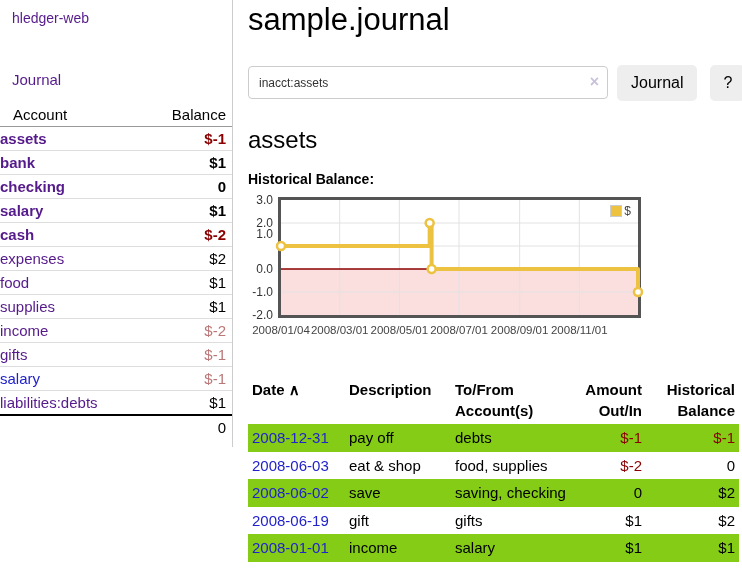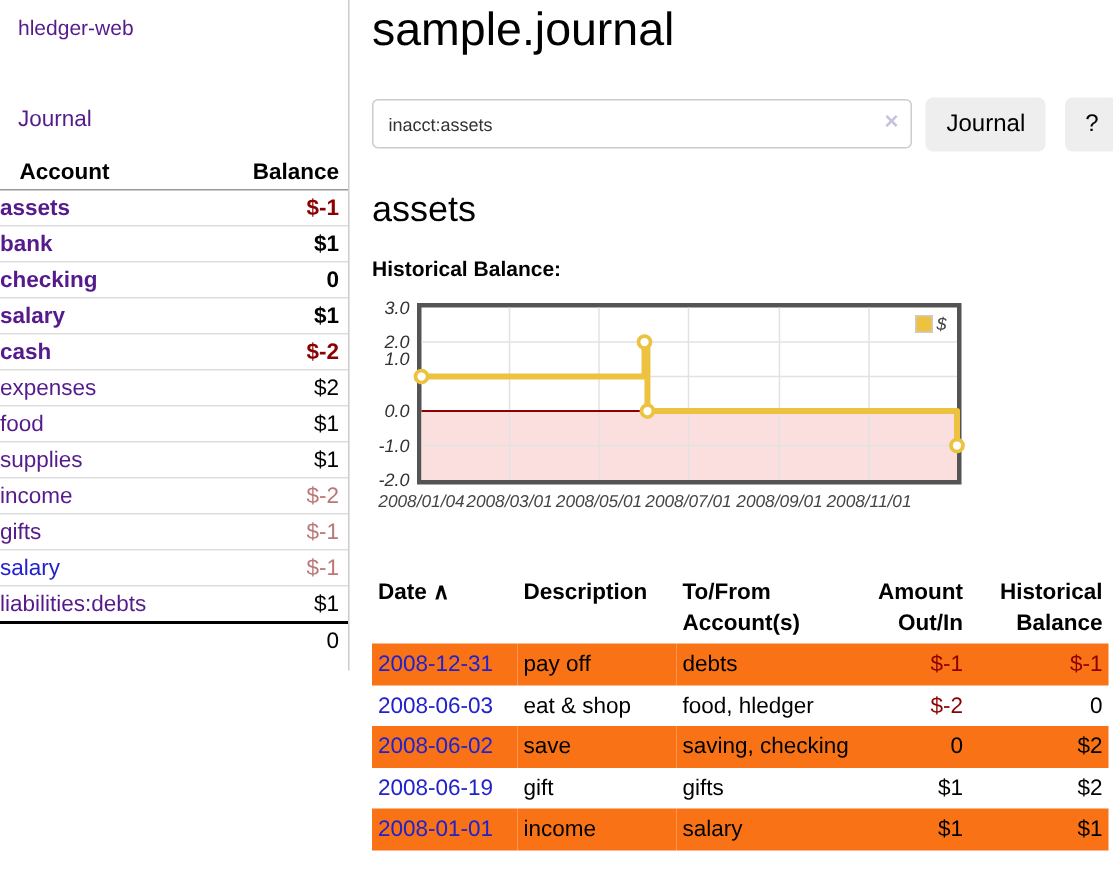--- a/index.html
+++ b/index.html
@@ -18,21 +18,21 @@
   
   .sidebar {
     width:233px; min-height:447px;
     border-right:1px solid #ccc;
     padding:10px 0 0 0;
     flex:0 0 233px;
   }
   .side-title { color:#551a8b; font-size:14px; padding-left:12px; }
   .journal-link { display:inline-block; color:#551a8b; font-size:15px; margin:45px 0 0 12px; cursor:pointer; }
   .acct-table { width:100%; border-collapse:collapse; margin-top:15px; font-size:15px; }
-  .acct-table th { font-weight:bold; padding:3px 0; border-bottom:1px solid #999; }
+  .acct-table th { font-weight:normal; padding:3px 0; border-bottom:1px solid #999; }
   .acct-table th.h-acct { text-align:left; padding-left:13px; }
   .acct-table th.h-bal  { text-align:right; padding-right:6px; }
   .acct-table td { padding:3px 0; border-bottom:1px solid #ddd; }
   .acct-table td.bal { text-align:right; padding-right:6px; white-space:nowrap; }
   .acct-table tr.total td { border-bottom:none; border-top:2px solid #000; font-weight:normal; }
   .acct-name a { color:#551a8b; cursor:pointer; }
   .acct-name a.blue { color:#2222cc; }
   tr.bold td, tr.bold td a { font-weight:bold; }
   .amt-neg       { color:#8b0000; }
   .amt-neg-soft  { color:#bb7777; }
@@ -60,21 +60,21 @@
   }
   .btn {
     margin-left:9px; height:36px; padding:0 14px;
     background:#eee; border:none; border-radius:5px;
     font-size:16px; color:#000; cursor:pointer;
     font-family:"Liberation Sans", sans-serif;
   }
   .btn.help { margin-left:13px; padding:0 13px; }
 
   
-  .chart-wrap { position:relative; height:145px; margin-top:15px; width:480px;font-style:italic; }
+  .chart-wrap { position:relative; height:145px; margin-top:10px; width:480px; }
   .plot {
     position:absolute; left:30px; top:0;
     width:363px; height:121px;
     border:3px solid #545454; background:#fff;
     overflow:visible;
   }
   .plot svg { overflow:visible; display:block; }
   .ylab { position:absolute; left:0; width:25px; text-align:right; font-size:12px; color:#333; line-height:14px; }
   .xlab { position:absolute; font-size:11.5px; color:#444; white-space:nowrap; transform:translateX(-50%); top:127px; }
   .legend {
@@ -83,21 +83,21 @@
     background:rgba(255,255,255,.85); padding:1px 2px;
   }
   .legend-swatch { width:12px; height:12px; border:1px solid #ccc; }
   .legend-label { font-size:12px; color:#444; }
 
   
   .reg-table { border-collapse:collapse; width:491px; margin-top:35px; font-size:15px; }
   .reg-table th { font-weight:bold; text-align:left; vertical-align:top; padding:2px 4px; line-height:1.45; }
   .reg-table th.num, .reg-table td.num { text-align:right; }
   .reg-table td { padding:4px 4px; vertical-align:top; line-height:1.3; }
-  .reg-table tr.stripe { background:#f97316;border-radius:12px; }
+  .reg-table tr.stripe { background:#84cc16;border-radius:12px; }
   .reg-table td.date a { color:#2222cc; cursor:pointer; white-space:nowrap; }
   .reg-table td.num.neg { color:#8b0000; }
   .sort-icon { font-weight:bold; }
   .col-date{width:97px;} .col-desc{width:106px;} .col-acct{width:119px;} .col-amt{width:76px;} .col-bal{width:93px;}
 </style>
 </head>
 <body>
 
 <div class="app">
 
@@ -244,21 +244,21 @@
           <tr class="stripe">
             <td class="date"><a>2008-12-31</a></td>
             <td>pay off</td>
             <td>debts</td>
             <td class="num neg">$-1</td>
             <td class="num neg">$-1</td>
           </tr>
           <tr>
             <td class="date"><a>2008-06-03</a></td>
             <td>eat &amp; shop</td>
-            <td>food, hledger</td>
+            <td>food, supplies</td>
             <td class="num neg">$-2</td>
             <td class="num">0</td>
           </tr>
           <tr class="stripe">
             <td class="date"><a>2008-06-02</a></td>
             <td>save</td>
             <td>saving, checking</td>
             <td class="num">0</td>
             <td class="num">$2</td>
           </tr>

